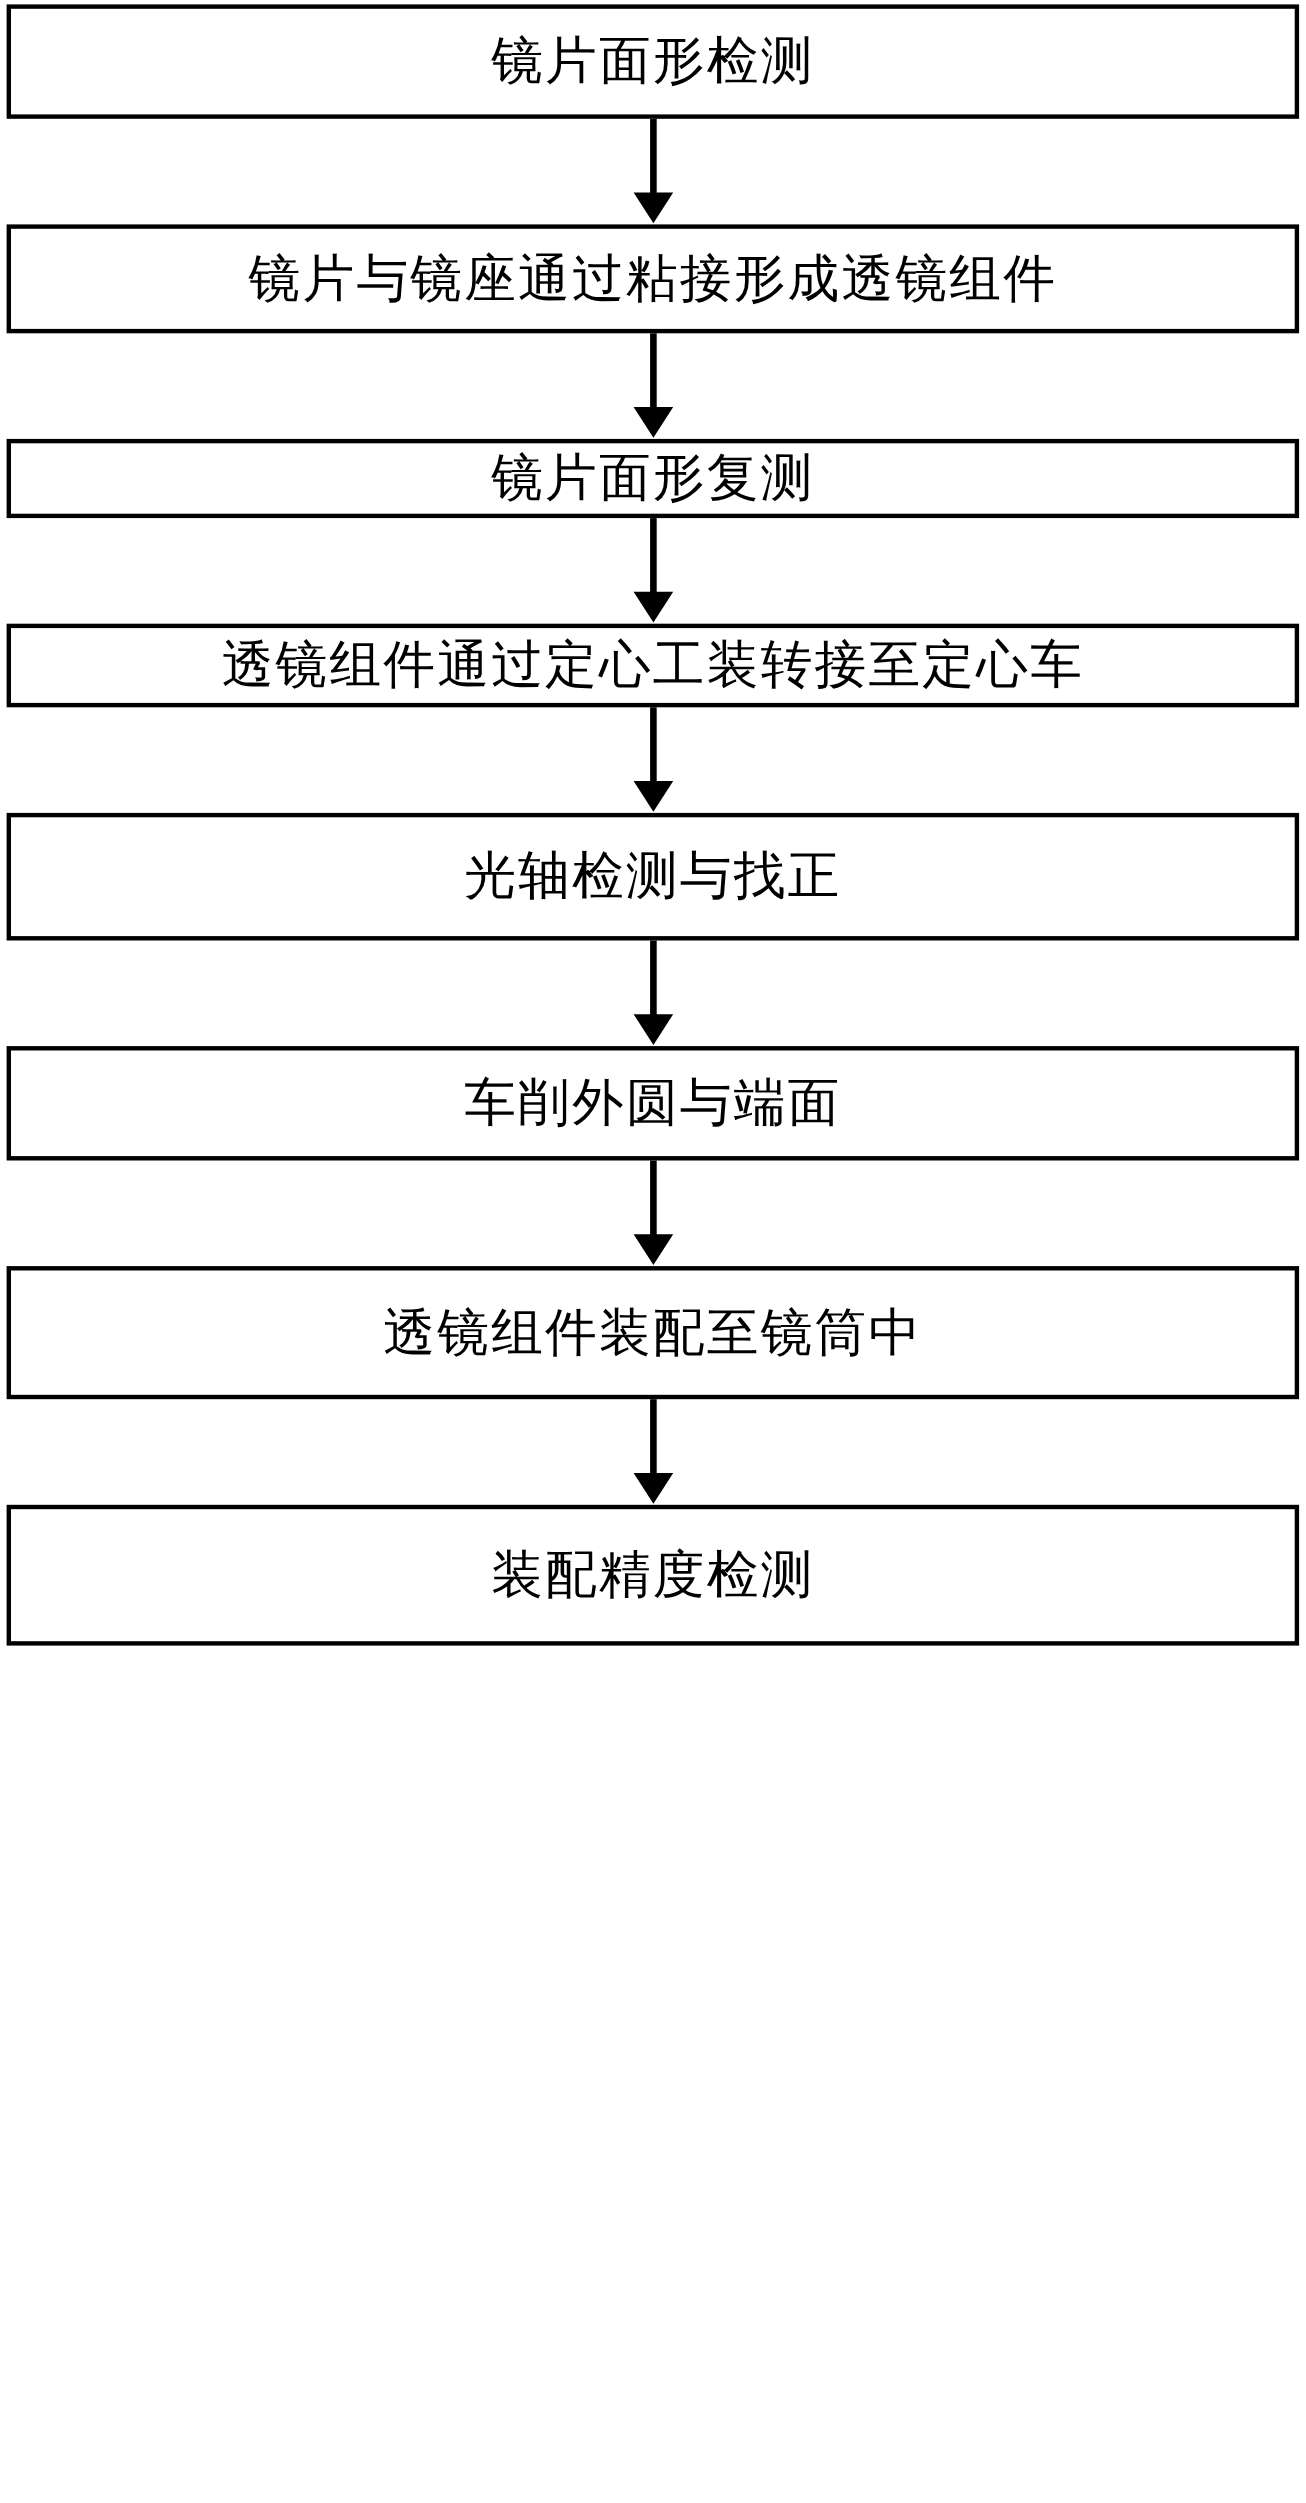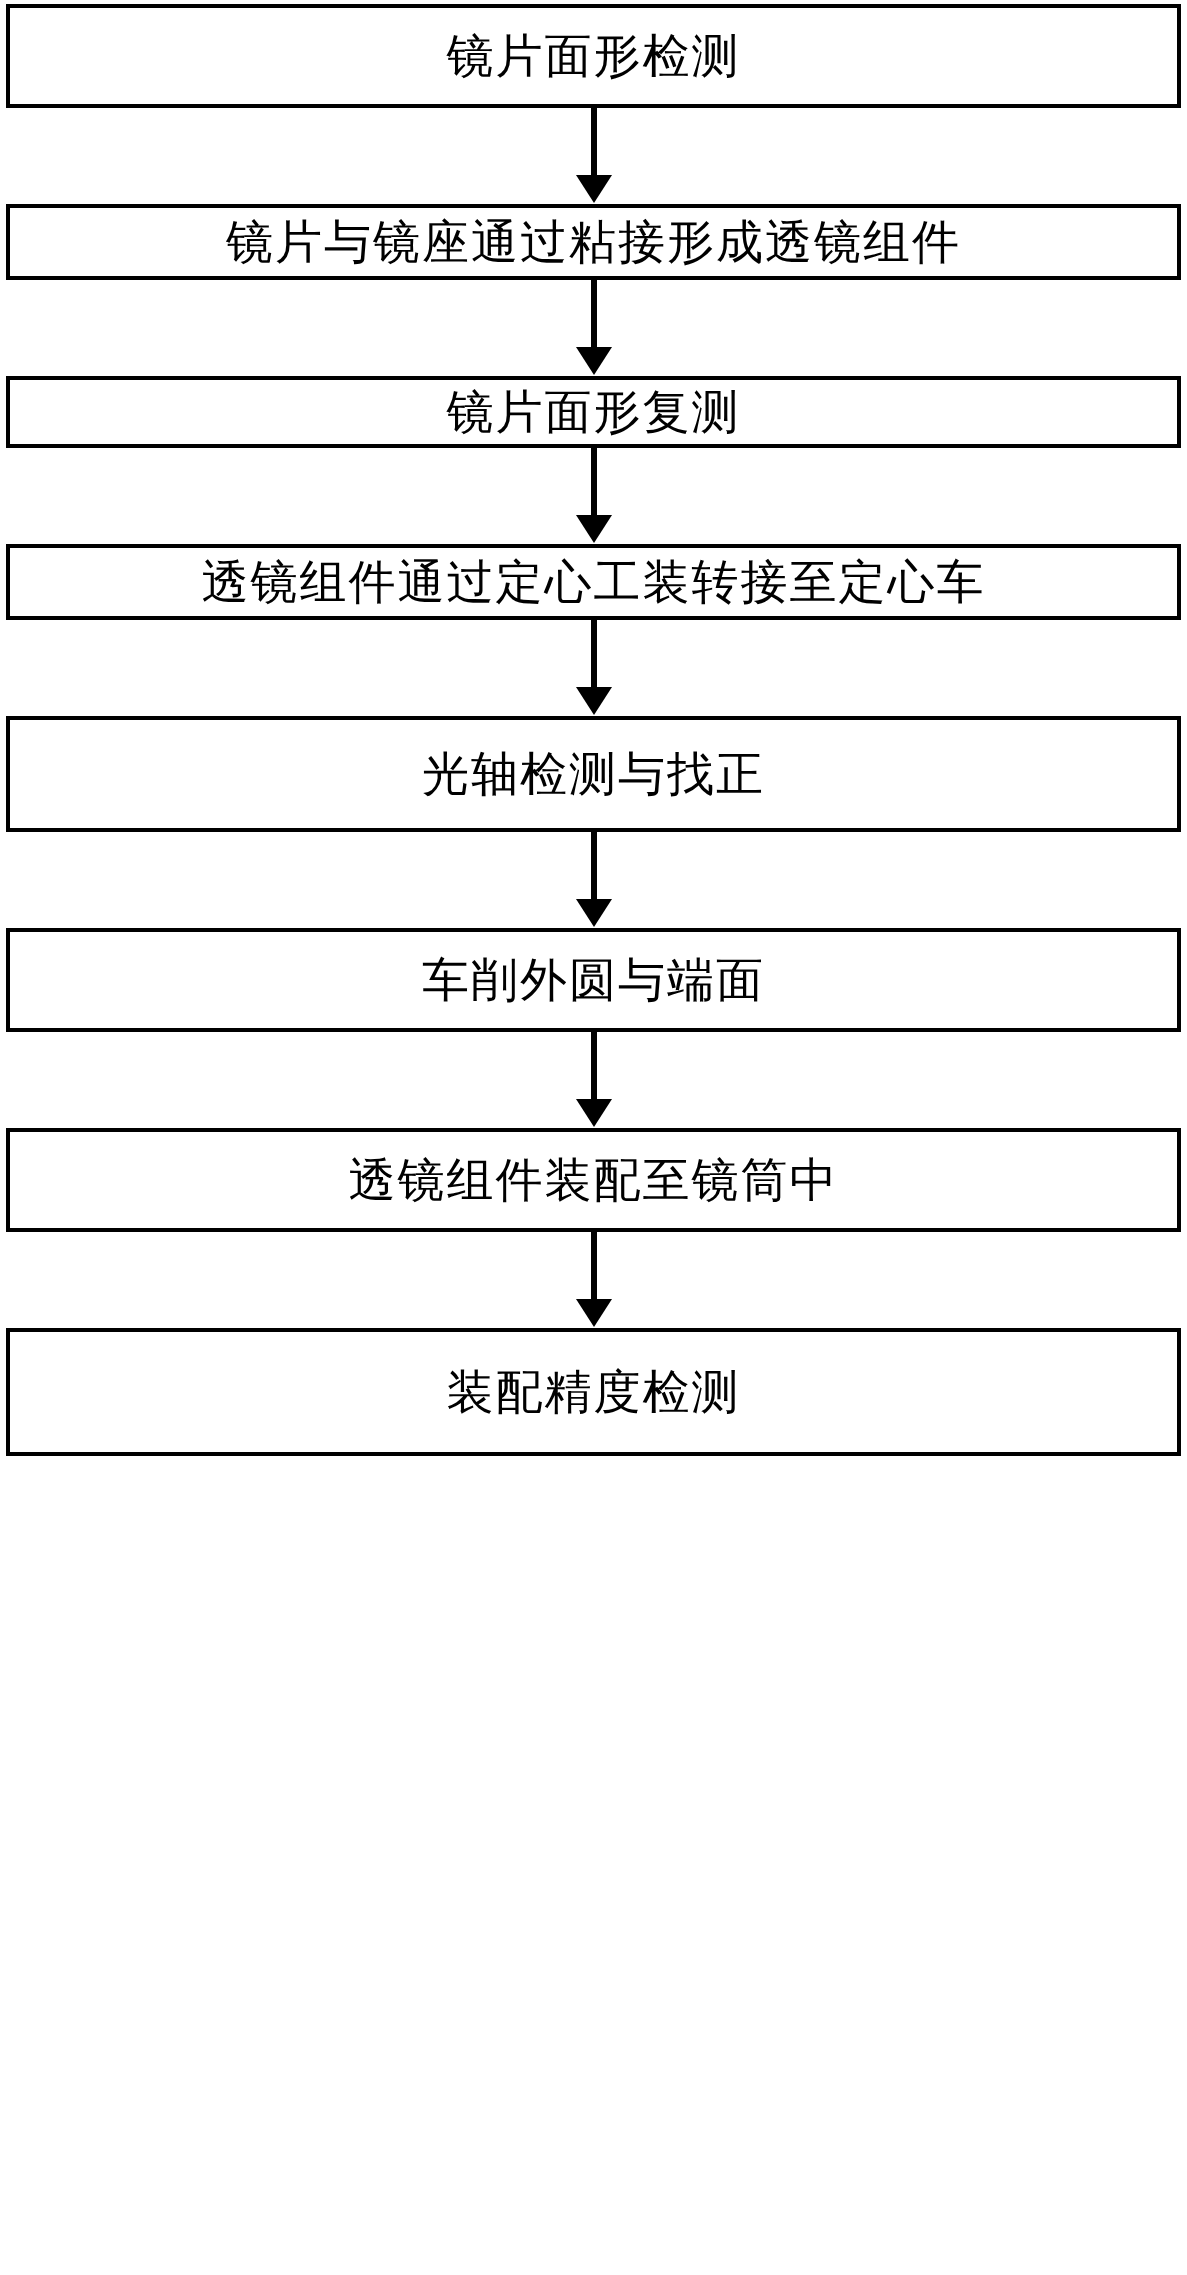--- a/index.html
+++ b/index.html
@@ -74,21 +74,21 @@
 
     <div class="node" style="height:104px">
       <span class="node-label">镜片面形检测</span>
     </div>
 
     <div class="connector" style="height:96px">
       <div class="shaft" style="height:68px"></div>
       <div class="head"></div>
     </div>
 
-    <div class="node" style="height:76px">
+    <div class="node" style="height:99px">
       <span class="node-label">镜片与镜座通过粘接形成透镜组件</span>
     </div>
 
     <div class="connector" style="height:96px">
       <div class="shaft" style="height:68px"></div>
       <div class="head"></div>
     </div>
 
     <div class="node" style="height:72px">
       <span class="node-label">镜片面形复测</span>
@@ -119,21 +119,21 @@
 
     <div class="node" style="height:104px">
       <span class="node-label">车削外圆与端面</span>
     </div>
 
     <div class="connector" style="height:96px">
       <div class="shaft" style="height:68px"></div>
       <div class="head"></div>
     </div>
 
-    <div class="node" style="height:104px">
+    <div class="node" style="height:121px">
       <span class="node-label">透镜组件装配至镜筒中</span>
     </div>
 
     <div class="connector" style="height:96px">
       <div class="shaft" style="height:68px"></div>
       <div class="head"></div>
     </div>
 
     <div class="node" style="height:128px">
       <span class="node-label">装配精度检测</span>

